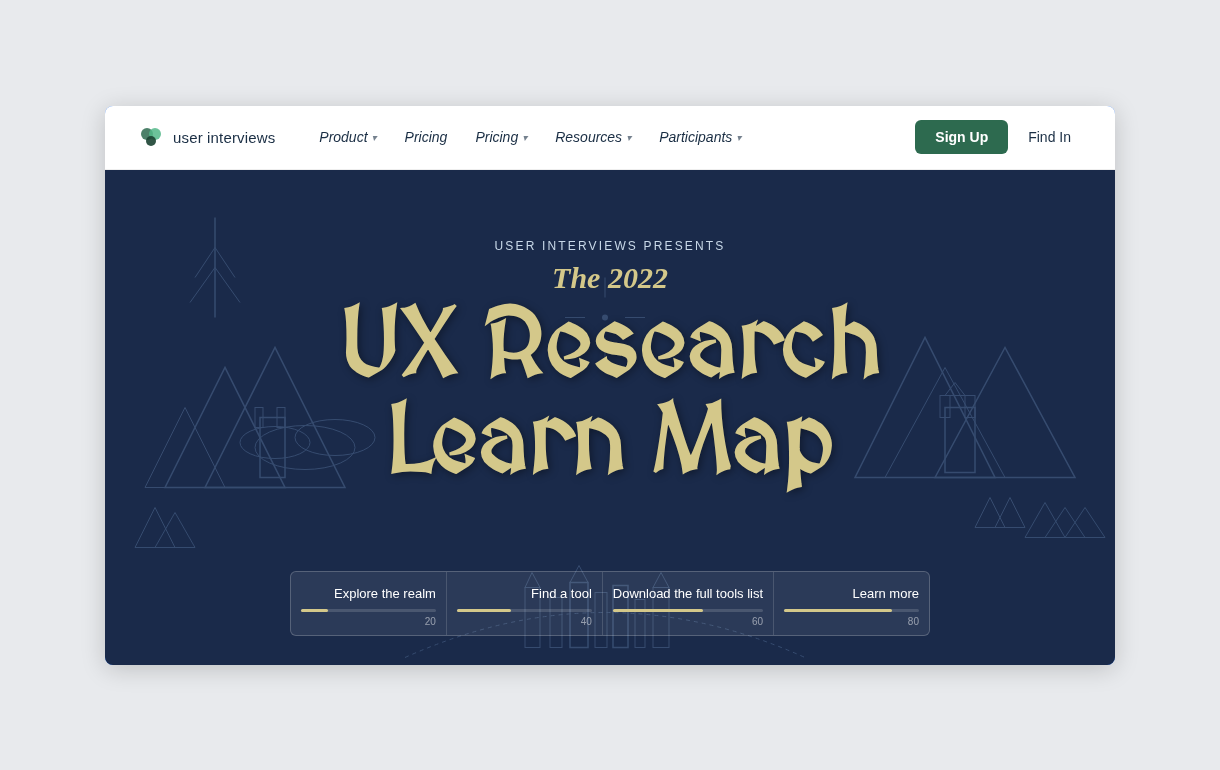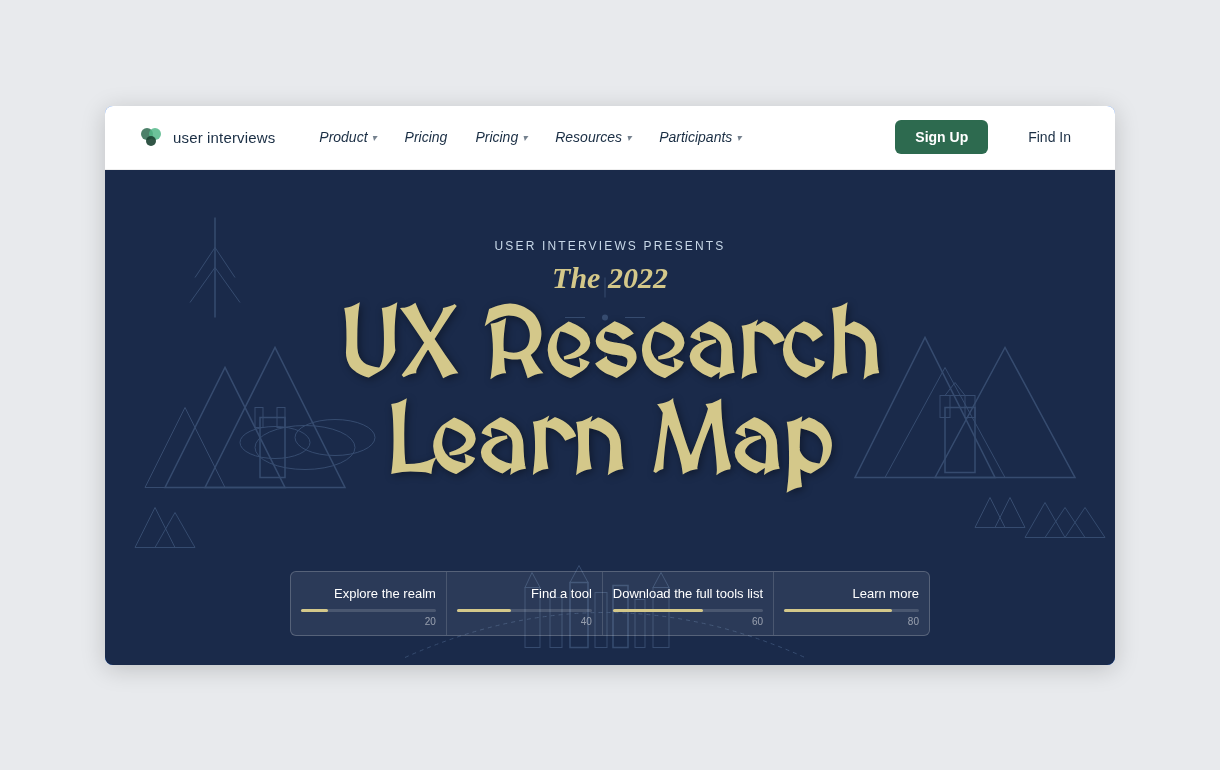--- a/index.html
+++ b/index.html
@@ -73,21 +73,21 @@
     }
 
     .chevron {
       font-size: 10px;
       opacity: 0.6;
     }
 
     .nav-actions {
       display: flex;
       align-items: center;
-      gap: 28px;
+      gap: 8px;
     }
 
     .btn-signup {
       background: #2d6a4f;
       color: #fff;
       border: none;
       border-radius: 6px;
       padding: 9px 20px;
       font-size: 14px;
       font-weight: 600;

